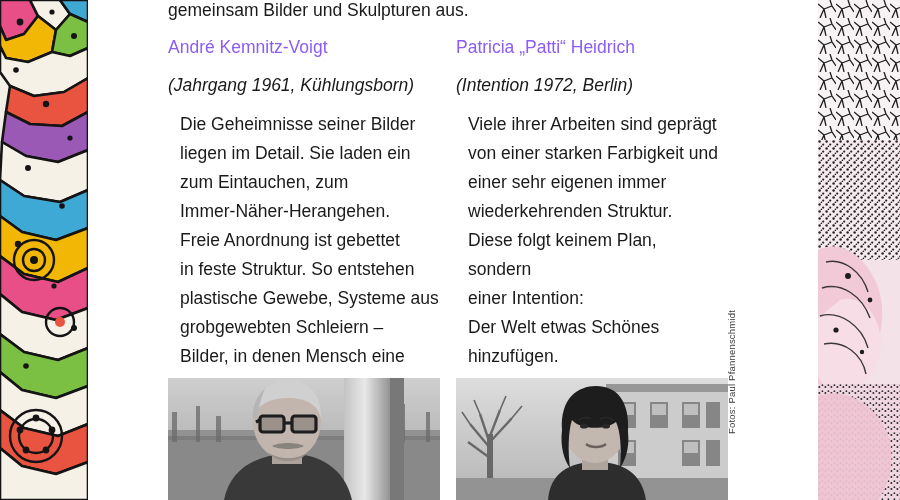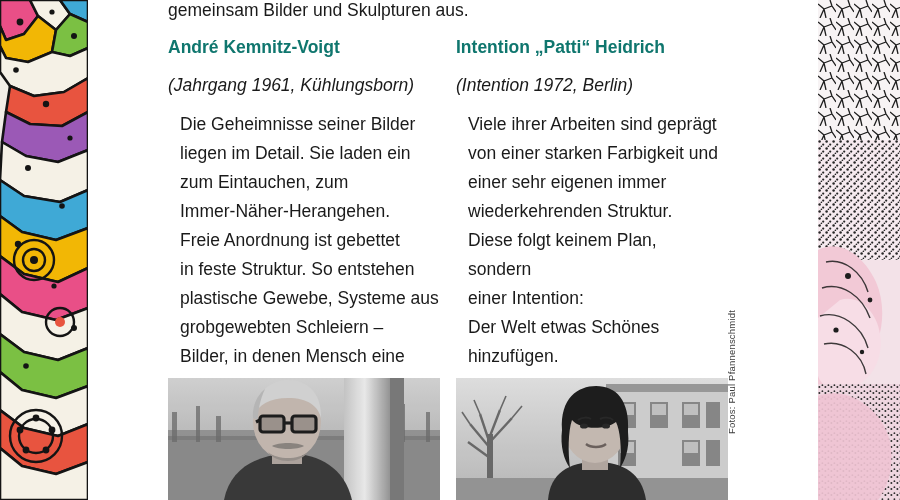--- a/index.html
+++ b/index.html
@@ -78,22 +78,22 @@
   .col {
     width: 283px;
   }
   .col.col-2 {
     padding-left: 5px;
     box-sizing: border-box;
   }
 
   .artist-name {
     font-size: 17.5px;
-    font-weight: bold;
-    color: #0f766e;
+    font-weight: normal;
+    color: #8b5cf6;
     line-height: 26px;
     margin: 0 0 2px 0;
     white-space: nowrap;
   }
   .artist-meta {
     font-size: 17.5px;
     font-style: italic;
     color: #1a1a1a;
     line-height: 26px;
     margin: 12px 0 2px 0;
@@ -266,21 +266,21 @@
 Immer-Näher-Herangehen.
 Freie Anordnung ist gebettet
 in feste Struktur. So entstehen
 plastische Gewebe, Systeme aus
 grobgewebten Schleiern –
 Bilder, in denen Mensch eine
 Reise machen möchte.</div>
       </div>
 
       <div class="col col-2">
-        <div class="artist-name">Intention „Patti“ Heidrich</div>
+        <div class="artist-name">Patricia „Patti“ Heidrich</div>
         <div class="artist-meta">(Intention 1972, Berlin)</div>
         <div class="artist-bio">Viele ihrer Arbeiten sind geprägt
 von einer starken Farbigkeit und
 einer sehr eigenen immer
 wiederkehrenden Struktur.
 Diese folgt keinem Plan, sondern
 einer Intention:
 Der Welt etwas Schönes
 hinzufügen.</div>
       </div>

